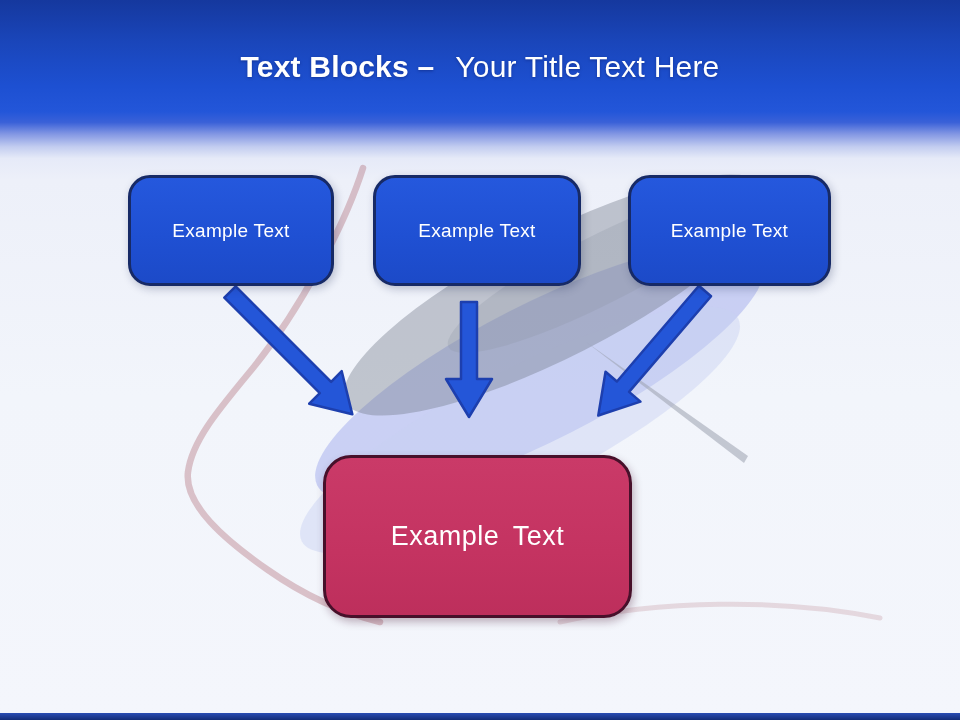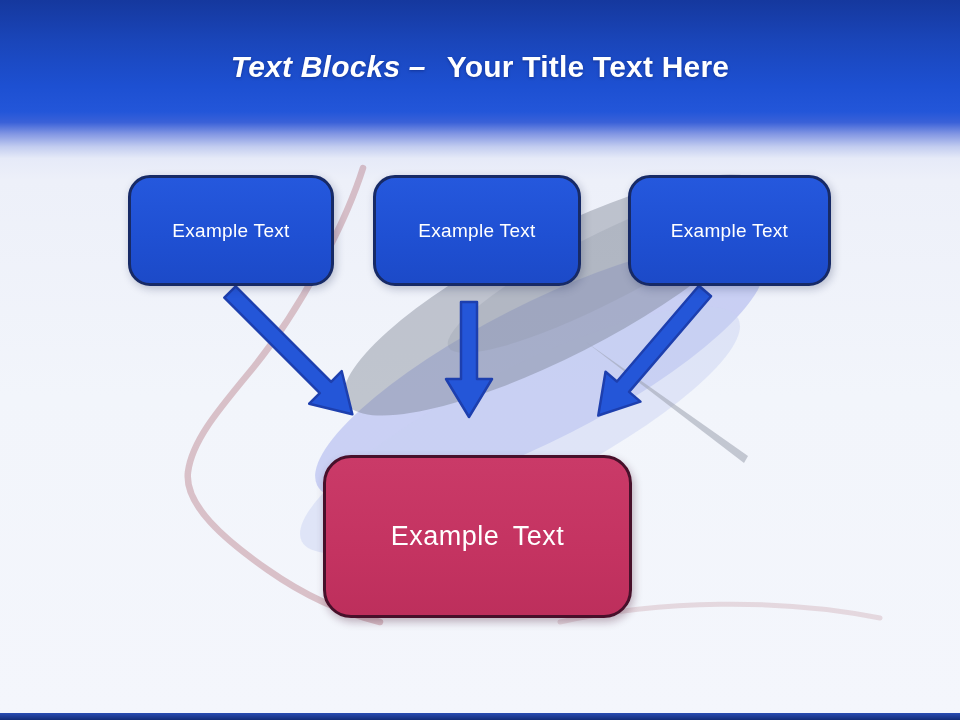--- a/index.html
+++ b/index.html
@@ -13,22 +13,22 @@
   }
   .title-wrap{
     position:absolute;top:0;left:0;width:960px;height:115px;
     display:flex;align-items:center;justify-content:center;
   }
   .title{
     margin:0;color:#ffffff;font-size:30px;font-weight:400;
     letter-spacing:.2px;text-shadow:0 1px 3px rgba(0,10,60,.35);
     padding-top:18px;
   }
-  .title .t-bold{font-weight:700;font-style:italic;}
-  .title .t-light{font-weight:700;margin-left:21px;}
+  .title .t-bold{font-weight:700;}
+  .title .t-light{font-weight:400;margin-left:21px;}
   .bg-art{position:absolute;top:0;left:0;z-index:1;}
   .arrows{position:absolute;top:0;left:0;z-index:3;}
   .block{
     position:absolute;z-index:4;top:175px;width:200px;height:105px;
     background:linear-gradient(180deg,#2558dd 0%,#1f50d3 55%,#1c4ac8 100%);
     border:3px solid #172a66;border-radius:22px;
     box-shadow:2px 3px 8px rgba(20,30,80,.25);
     display:flex;align-items:center;justify-content:center;
     color:#ffffff;font-size:19px;letter-spacing:.3px;
   }

